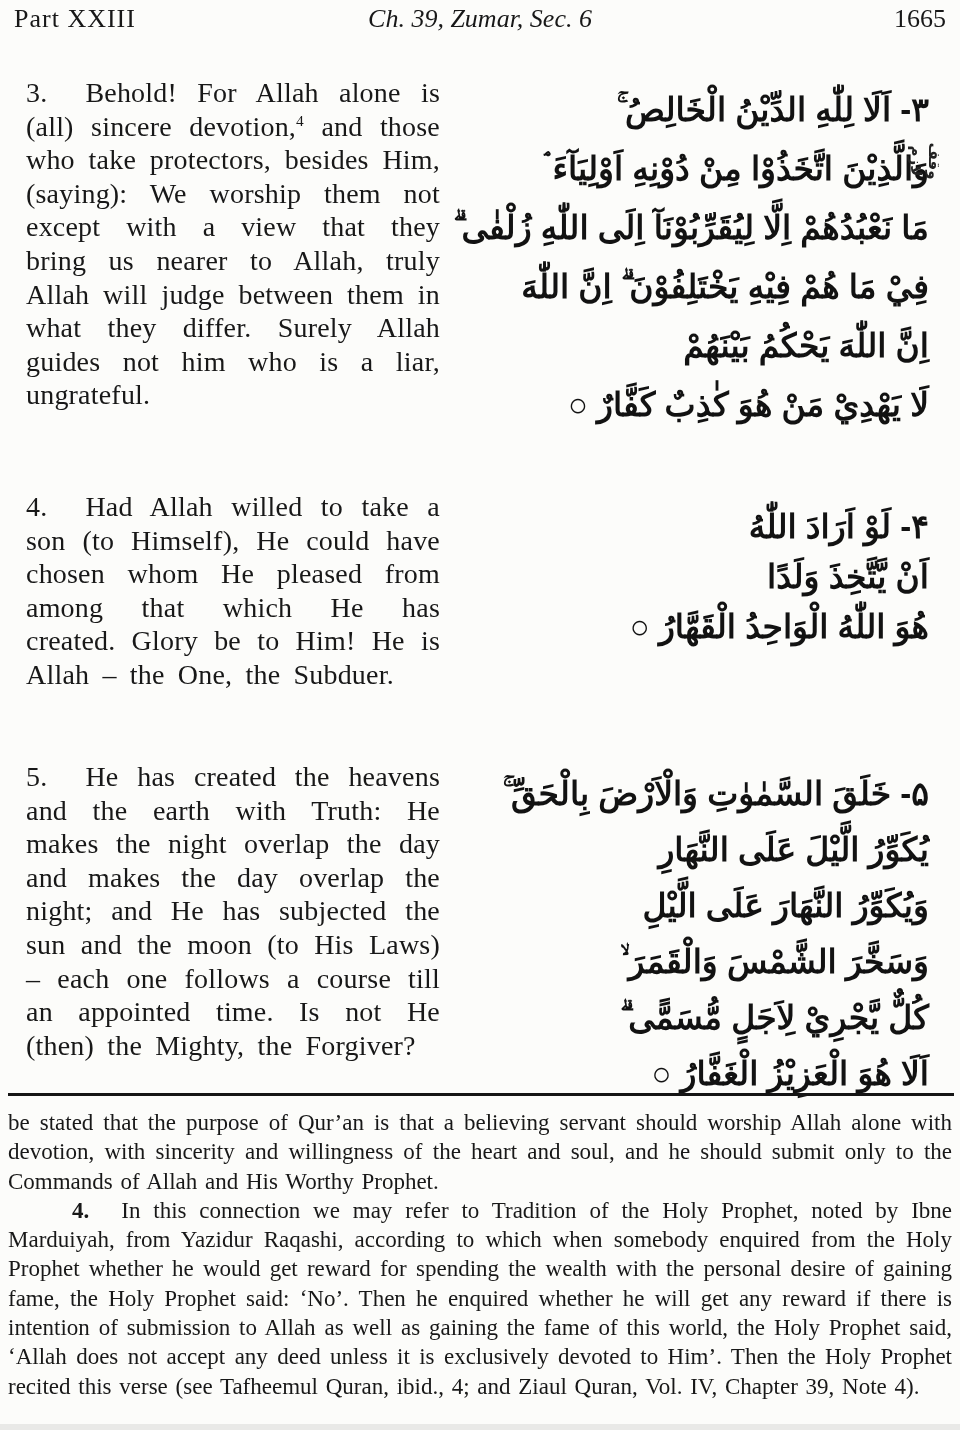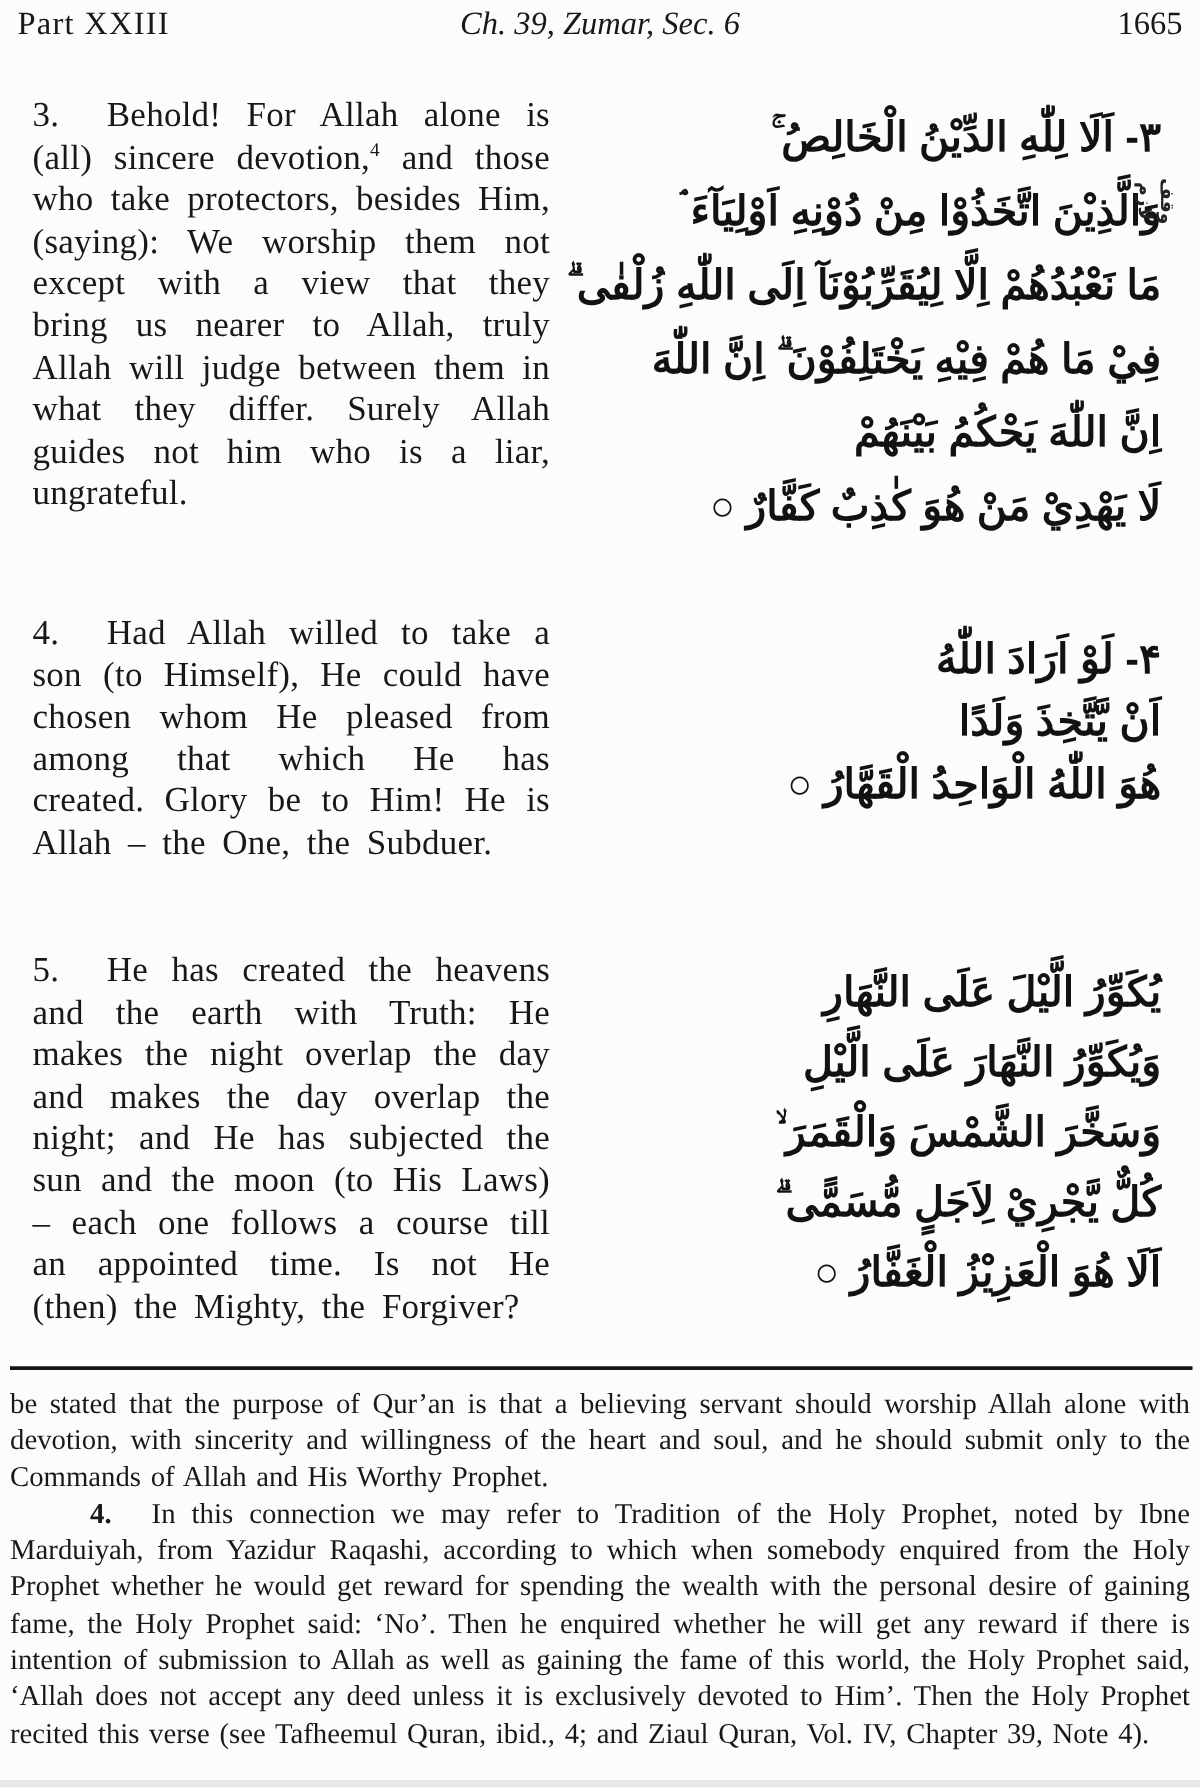--- a/index.html
+++ b/index.html
@@ -86,20 +86,21 @@
     <span class="aline" style="padding-left:62px">لَا يَهْدِيْ مَنْ هُوَ كٰذِبٌ كَفَّارٌ ○</span>
   </div>
 
   <div class="verse-ar" id="v4-ar">
     <span class="aline" style="padding-left:123px">۴- لَوْ اَرَادَ اللّٰهُ</span>
     <span class="aline" style="padding-left:106px">اَنْ يَّتَّخِذَ وَلَدًا</span>
     <span class="aline" style="padding-left:46px">هُوَ اللّٰهُ الْوَاحِدُ الْقَهَّارُ ○</span>
   </div>
 
   <div class="verse-ar" id="v5-ar">
+    <span class="aline" style="padding-left:63px">۵- خَلَقَ السَّمٰوٰتِ وَالْاَرْضَ بِالْحَقِّ ۚ</span>
     <span class="aline" style="padding-left:60px">يُكَوِّرُ الَّيْلَ عَلَى النَّهَارِ</span>
     <span class="aline" style="padding-left:77px">وَيُكَوِّرُ النَّهَارَ عَلَى الَّيْلِ</span>
     <span class="aline" style="padding-left:56px">وَسَخَّرَ الشَّمْسَ وَالْقَمَرَ ۙ</span>
     <span class="aline" style="padding-left:50px">كُلٌّ يَّجْرِيْ لِاَجَلٍ مُّسَمًّى ۗ</span>
     <span class="aline" style="padding-left:73px">اَلَا هُوَ الْعَزِيْزُ الْغَفَّارُ ○</span>
   </div>
 
   <div class="margin-note">وقف لازم</div>
 
   <div class="rule"></div>

